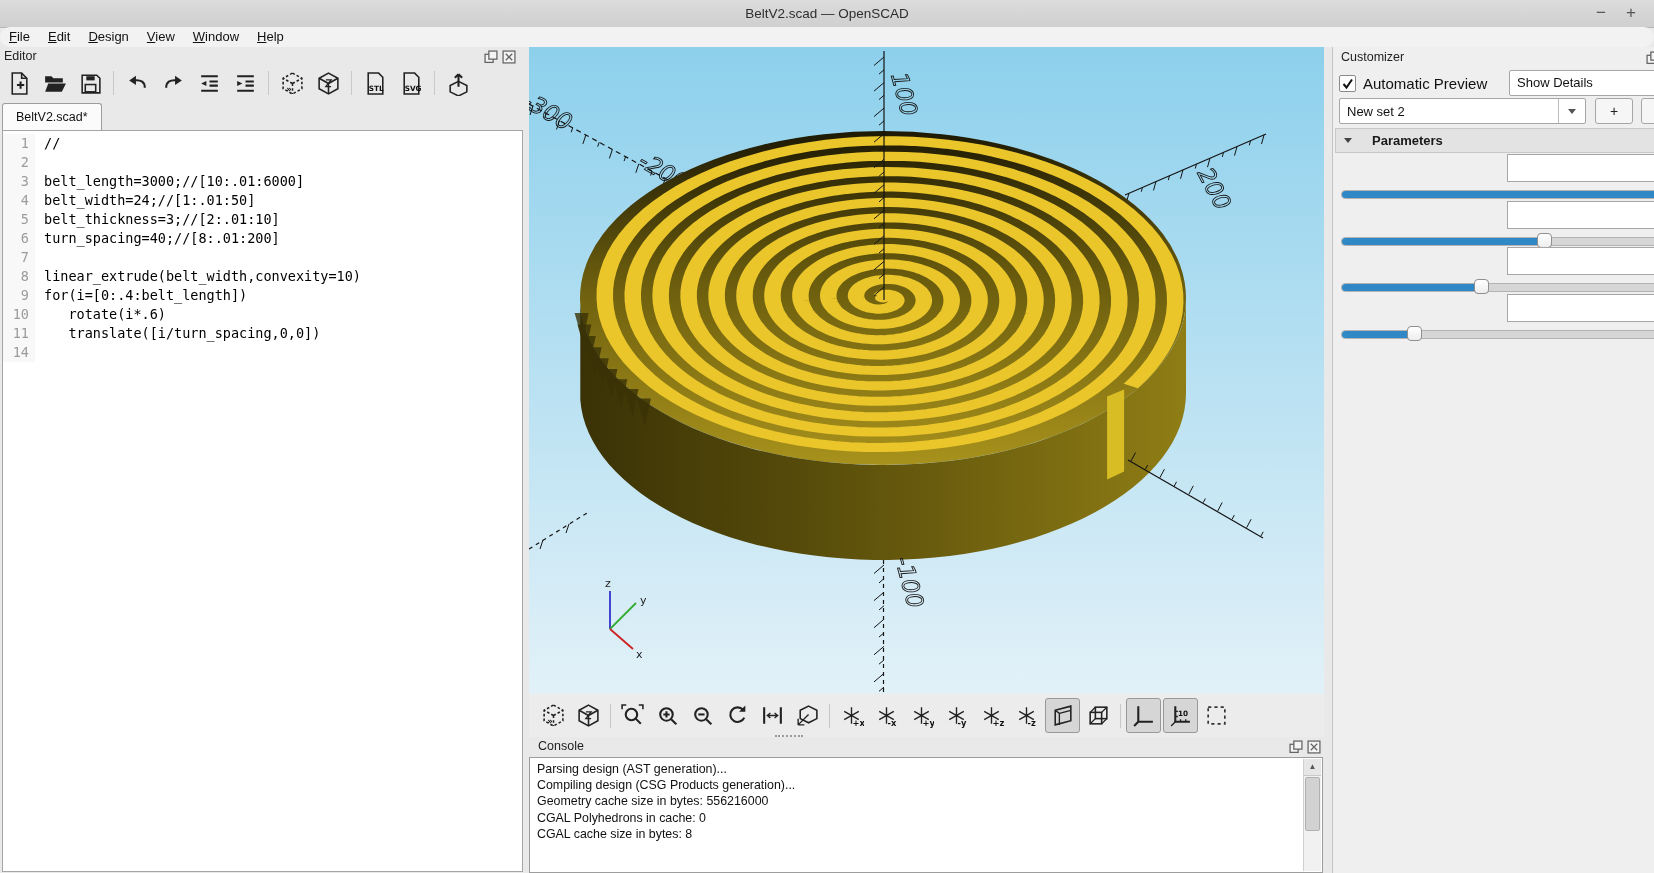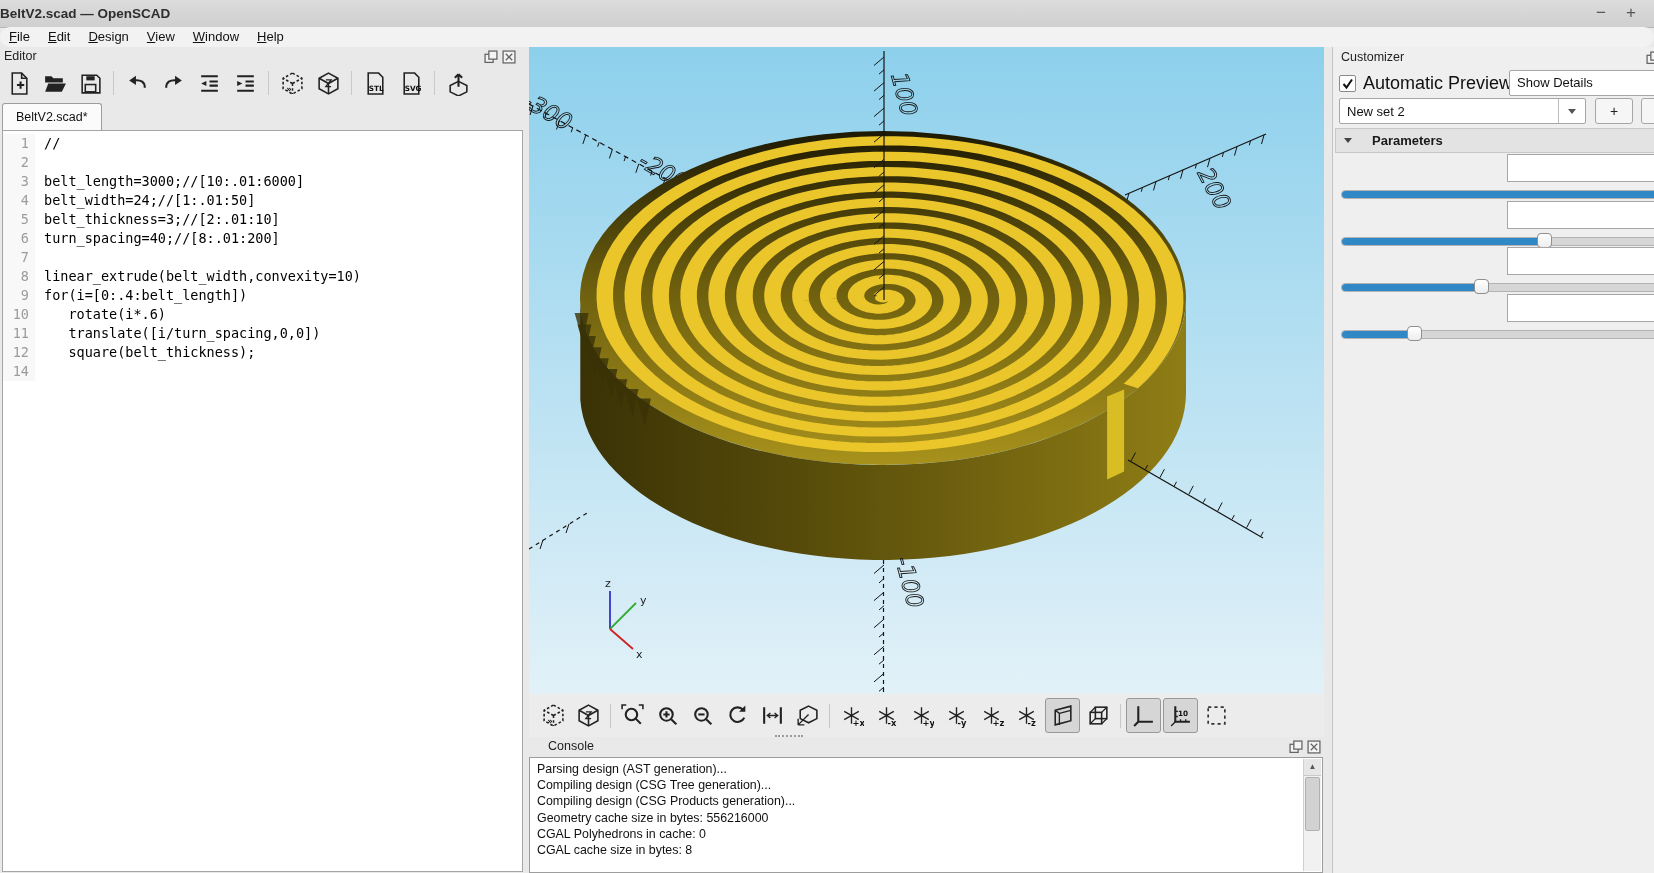--- a/index.html
+++ b/index.html
@@ -2,21 +2,21 @@
 <html><head>
 <meta charset="utf-8">
 <style>
   html,body{margin:0;padding:0;}
   body{width:1654px;height:873px;position:relative;overflow:hidden;background:#e9e9e9;
        font-family:"Liberation Sans",sans-serif;-webkit-font-smoothing:antialiased;}
   .abs{position:absolute;}
   
   #titlebar{left:0;top:0;width:1654px;height:27px;background:linear-gradient(#dcdcdc,#cfcfcf);
             border-bottom:1px solid #b6b6b6;}
-  #title{width:100%;text-align:left;line-height:27px;font-size:13.5px;font-weight:bold;color:#2e2e2e;}
+  #title{width:100%;text-align:center;line-height:27px;font-size:13.5px;font-weight:normal;color:#2e2e2e;}
   .winbtn{top:0;height:27px;line-height:26px;font-size:17px;color:#555;width:22px;text-align:center;cursor:default;}
   
   #menubar{left:0;top:27px;width:1654px;height:20px;background:#f2f2f2;display:flex;align-items:center;border-radius:10px;}
   .menu-item{padding:0 9px;font-size:13px;color:#111;line-height:20px;}
   .menu-item .u{text-decoration:underline;}
   
   .panel-title{font-size:12.5px;color:#222;}
   .minibtn{width:14px;height:13px;display:inline-block;}
   
   #editor-head{left:0;top:49px;width:522px;height:17px;}
@@ -38,36 +38,36 @@
   
   #viewport{left:529px;top:47px;width:795px;height:647px;}
   #viewport svg{display:block;}
   
   #view-toolbar{left:529px;top:694px;width:795px;height:43px;background:#ececec;display:flex;align-items:center;gap:2px;padding-left:8px;box-sizing:border-box;}
   #view-toolbar .tbtn{width:33px;height:33px;}
   #view-toolbar .tbtn.active{background:#d6d6d6;border:1px solid #989898;}
   #drag-dots{left:775px;top:731px;width:28px;height:4px;border-bottom:2px dotted #9a9a9a;}
   
   #console-head{left:529px;top:737px;width:795px;height:20px;}
-  #console-title{left:19px;top:2px;}
+  #console-title{left:9px;top:2px;}
   #console-dock{right:3px;top:3px;position:absolute;}
   #console-body{left:529px;top:757px;width:794px;bottom:0;background:#fff;border:1px solid #9d9d9d;box-sizing:border-box;}
   .conline{font-size:12.4px;line-height:16.2px;color:#111;padding-left:7px;white-space:nowrap;}
   #console-lines{padding-top:3px;border-radius:9px;}
   #console-scroll{position:absolute;right:1px;top:1px;width:17px;bottom:1px;background:#f1f1f1;border-left:1px solid #cfcfcf;}
   #console-scroll .arrow{height:16px;background:#e6e6e6;border-bottom:1px solid #c9c9c9;text-align:center;font-size:8px;color:#555;line-height:15px;}
   #console-thumb{position:absolute;left:1px;right:1px;top:18px;height:52px;background:#d2d2d2;border:1px solid #b0b0b0;border-radius:2px;}
   
   #customizer{left:1332px;top:47px;width:322px;bottom:0;background:#efefef;border-left:1px solid #c3c3c3;overflow:hidden;}
   #cust-title{left:8px;top:3px;}
   #cust-dock{position:absolute;left:313px;top:4px;}
   #auto-preview-row{left:6px;top:26px;height:20px;display:flex;align-items:center;gap:7px;}
   #checkbox{width:15px;height:15px;background:#fff;border:1px solid #8a8a8a;border-radius:2px;position:relative;}
   #checkbox svg{position:absolute;left:1px;top:1px;}
-  #auto-preview-label{font-size:18px;color:#111;}
+  #auto-preview-label{font-size:15px;color:#111;}
   .combo{background:#fff;border:1px solid #a6a6a6;border-radius:2px;font-size:13px;color:#111;}
   #details-combo{position:absolute;left:170px;top:-3px;width:176px;height:24px;line-height:24px;padding-left:7px;}
   #preset-row{left:6px;top:51px;height:26px;}
   #preset-combo{position:absolute;left:0;top:0;width:247px;height:26px;line-height:26px;padding-left:7px;box-sizing:border-box;}
   #preset-arrow{position:absolute;right:0;top:0;width:26px;height:24px;border-left:1px solid #bdbdbd;display:flex;align-items:center;justify-content:center;}
   .tri-down{width:0;height:0;border-left:4.5px solid transparent;border-right:4.5px solid transparent;border-top:5.5px solid #555;}
   .sqbtn{position:absolute;top:0;width:38px;height:26px;background:#f6f6f6;border:1px solid #a6a6a6;border-radius:3px;
          text-align:center;line-height:24px;font-size:14px;color:#222;box-sizing:border-box;}
   #add-btn{left:256px;}
   #remove-btn{left:302px;}
@@ -251,24 +251,20 @@
         <span class="ln">9</span>
         <span class="ct">for(i=[0:.4:belt_length])</span>
       </div>
       <div class="codeline">
         <span class="ln">10</span>
         <span class="ct">   rotate(i*.6)</span>
       </div>
       <div class="codeline">
         <span class="ln">11</span>
         <span class="ct">   translate([i/turn_spacing,0,0])</span>
-      </div>
-      <div class="codeline">
-        <span class="ln">12</span>
-        <span class="ct">   square(belt_thickness);</span>
       </div>
       <div class="codeline">
         <span class="ln">14</span>
         <span class="ct"></span>
       </div>
     </div>
 </div>
 
 <div id="viewport" class="abs">
     <svg width="795" height="647" viewBox="0 0 795 647">
@@ -471,21 +467,20 @@
         </svg></span>
     <span class="minibtn"><svg viewBox="0 0 13 13">
           <rect x="1" y="1" width="11" height="11" class="mb"></rect>
           <path d="M3.5 3.5l6 6M9.5 3.5l-6 6" class="mbl"></path>
         </svg></span>
   </span>
 </div>
 <div id="console-body" class="abs">
   <div id="console-lines">
       <div class="conline">Parsing design (AST generation)...</div>
-      <div class="conline">Compiling design (CSG Tree generation)...</div>
       <div class="conline">Compiling design (CSG Products generation)...</div>
       <div class="conline">Geometry cache size in bytes: 556216000</div>
       <div class="conline">CGAL Polyhedrons in cache: 0</div>
       <div class="conline">CGAL cache size in bytes: 8</div>
     </div>
   <div id="console-scroll">
     <div class="arrow">▲</div>
     <div id="console-thumb"></div>
   </div>
 </div>

